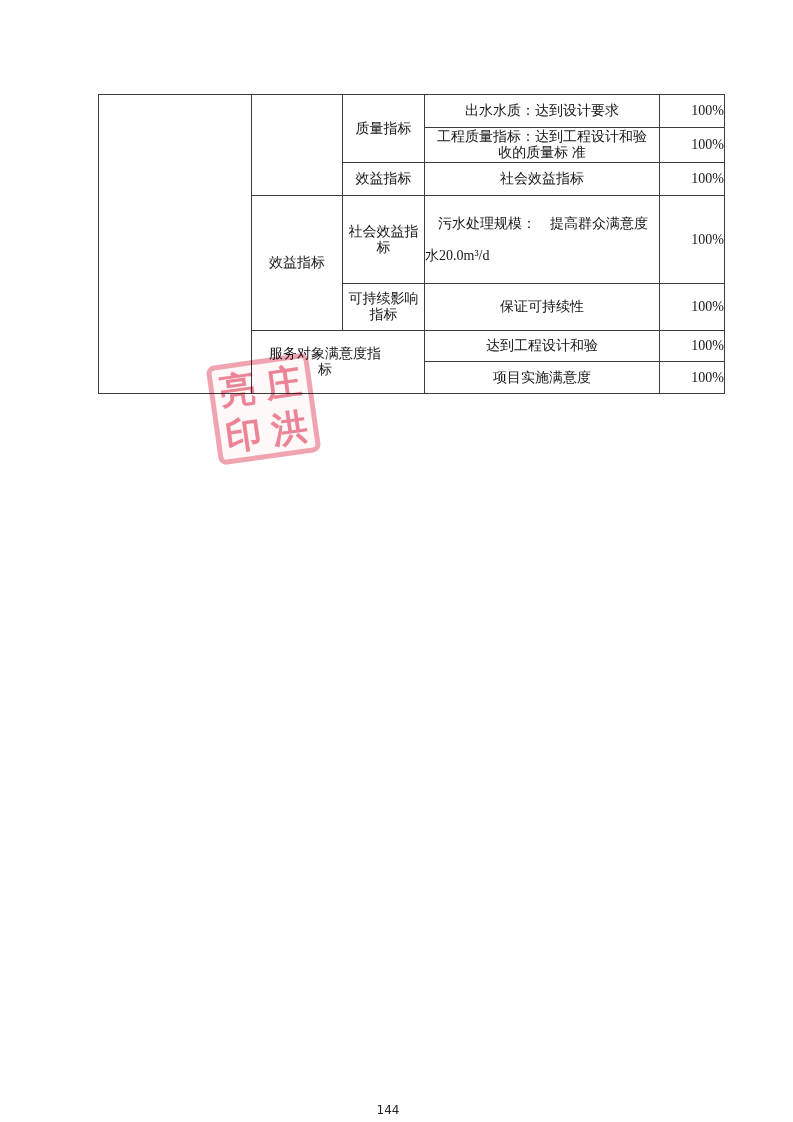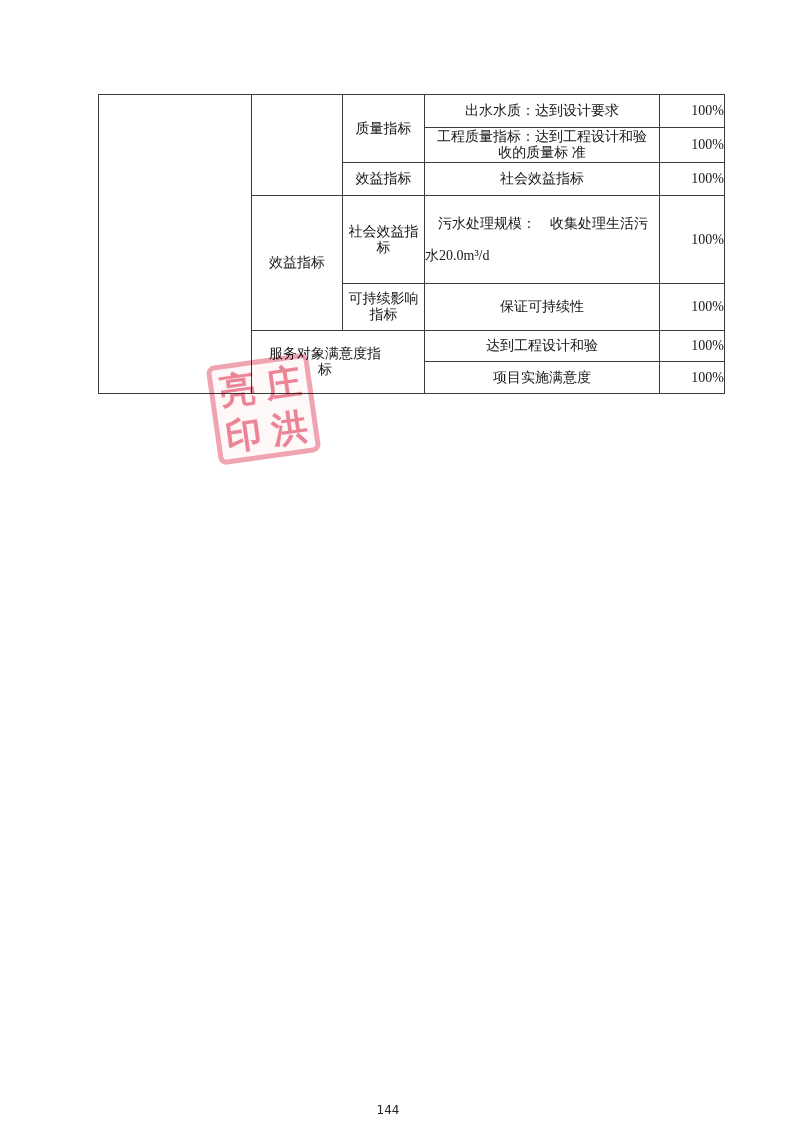--- a/index.html
+++ b/index.html
@@ -135,21 +135,21 @@
       </tr>
       <tr style="height:33px">
         <td class="label-cell">效益指标</td>
         <td class="desc-cell">社会效益指标</td>
         <td class="value-cell">100%</td>
       </tr>
       <tr style="height:88px">
         <td rowspan="2" class="label-cell benefit-label">效益指标</td>
         <td class="label-cell">社会效益指标</td>
         <td class="desc-cell">
-          <span class="sewage-line1">污水处理规模：　收集处理生活污</span>
+          <span class="sewage-line1">污水处理规模：　提高群众满意度</span>
           <span class="sewage-line2">水20.0m³/d</span>
         </td>
         <td class="value-cell">100%</td>
       </tr>
       <tr style="height:47px">
         <td class="label-cell">可持续影响指标</td>
         <td class="desc-cell">保证可持续性</td>
         <td class="value-cell">100%</td>
       </tr>
       <tr style="height:31px">

